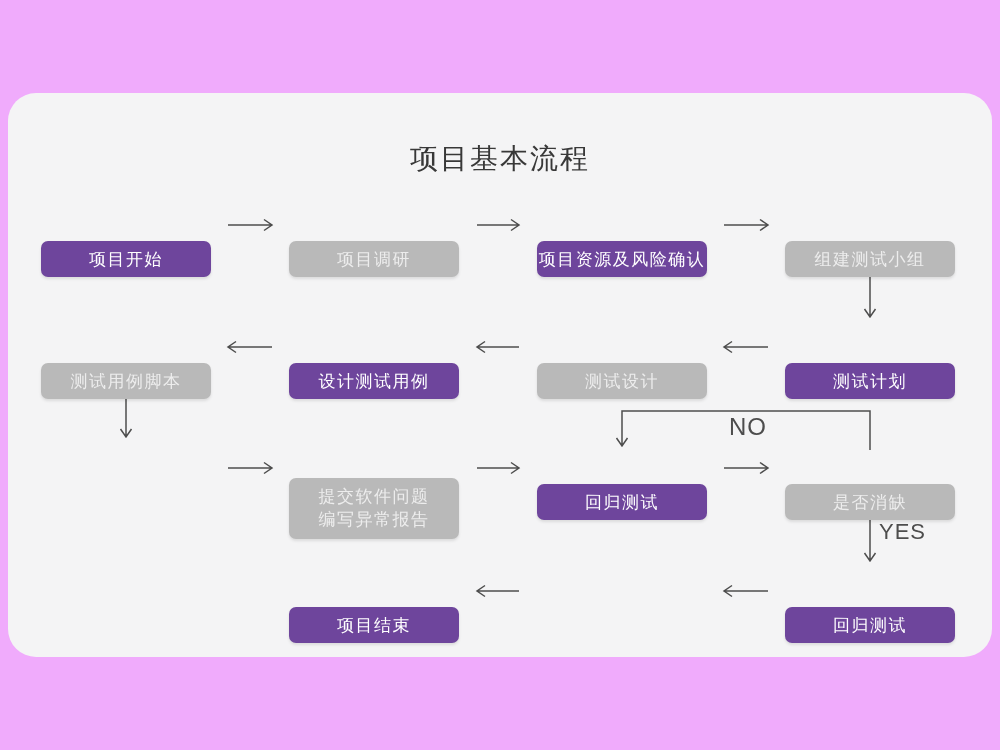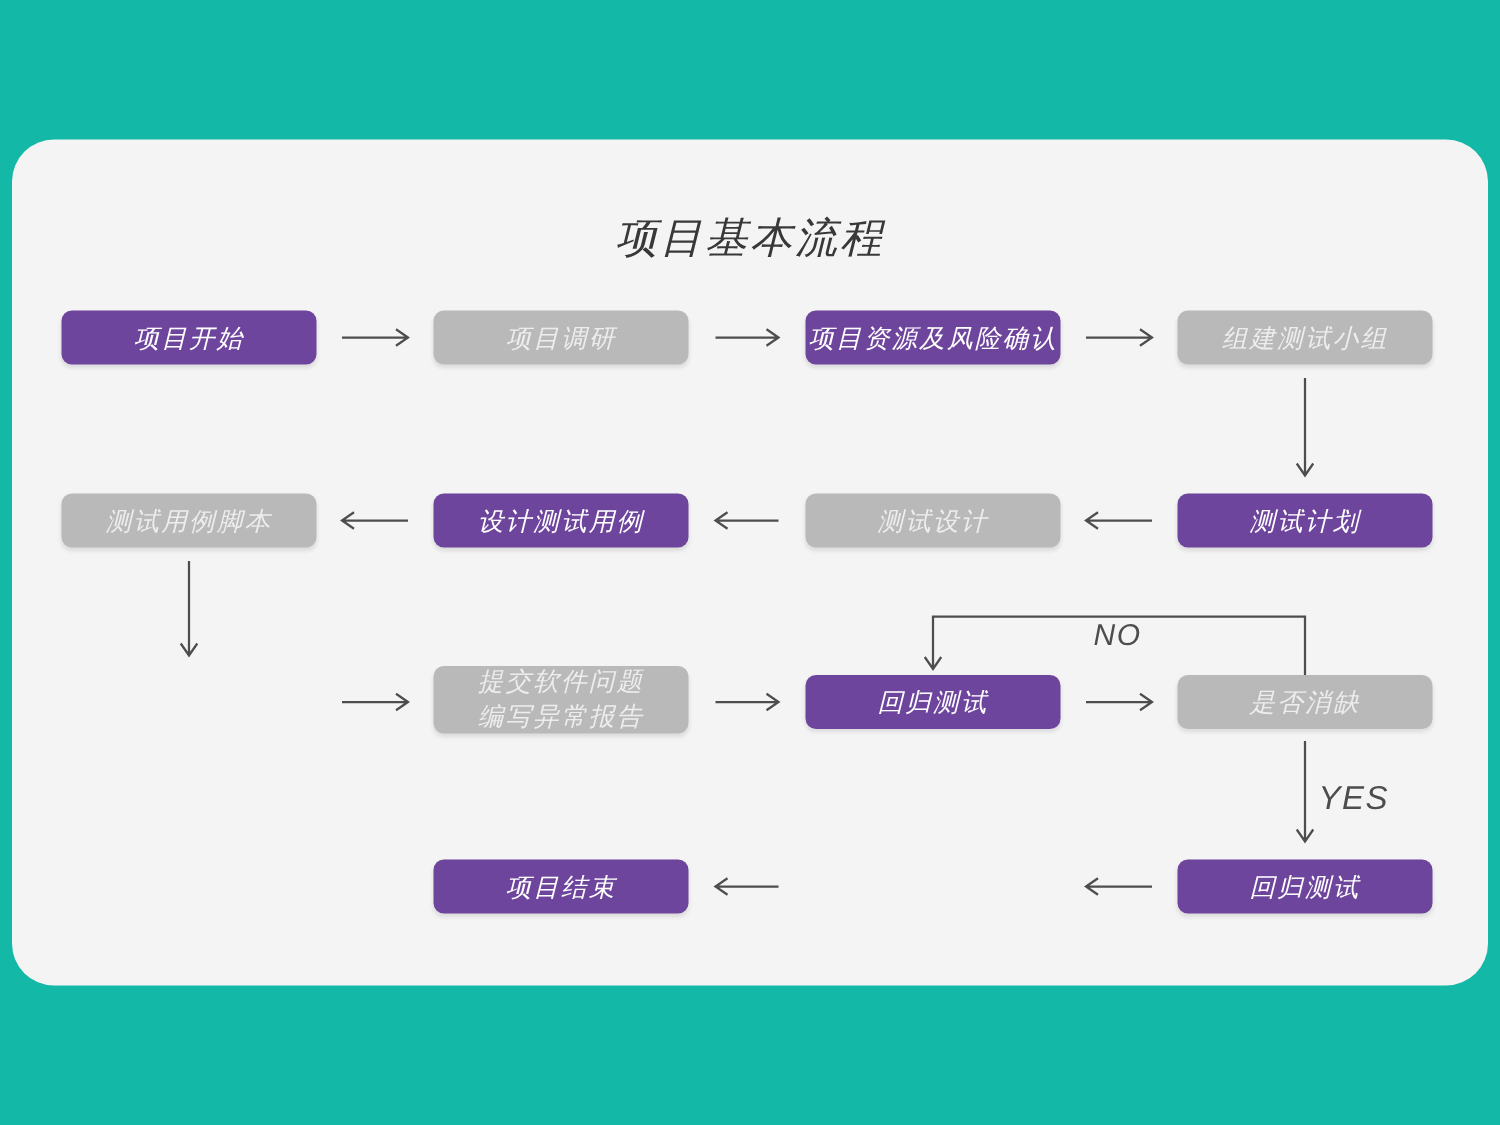--- a/index.html
+++ b/index.html
@@ -11,23 +11,22 @@
     --node-text: #FFFFFF;
     --gray-node-text: #EDEDED;
   }
   * { margin: 0; padding: 0; box-sizing: border-box; }
   html, body { background: #FFFFFF; }
   body { font-family: "Liberation Sans", "DejaVu Sans", sans-serif; }
   .stage {
     position: relative;
     width: 1000px;
     height: 750px;
-    background: #14b8a6;
+    background: #f0abfc;
     overflow: hidden;
-    font-style: italic;
   }
   .panel {
     position: absolute;
     left: 8px; top: 93px;
     width: 984px; height: 564px;
     background: var(--panel);
     border-radius: 28px;
   }
   .title {
     position: absolute;
@@ -44,42 +43,43 @@
     width: 170px; height: 36px;
     border-radius: 7px;
     display: flex;
     align-items: center;
     justify-content: center;
     font-size: 17px;
     letter-spacing: 1.5px;
     color: var(--node-text);
     box-shadow: 0 2px 3px rgba(0,0,0,0.10);
     white-space: nowrap;
+    margin-top: 34px;
   }
   .node.purple { background: var(--purple); }
   .node.gray   { background: var(--gray); color: var(--gray-node-text); }
   .node.tall {
-    height: 45px;
+    height: 61px;
     flex-direction: column;
     line-height: 1.32;
   }
   svg.arrows {
     position: absolute;
     left: 0; top: 0;
     width: 1000px; height: 750px;
     pointer-events: none;
   }
   svg.arrows path {
     stroke: var(--arrow);
     stroke-width: 1.5;
     fill: none;
   }
   .edge-label {
     position: absolute;
-    font-size: 20px;
+    font-size: 24px;
     letter-spacing: 1px;
     color: var(--arrow);
   }
   .edge-label.no  { left: 729px; top: 413px; }
   .edge-label.yes { left: 879px; top: 519px; font-size: 22px; }
 </style>
 </head>
 <body>
 
 <div class="stage">

